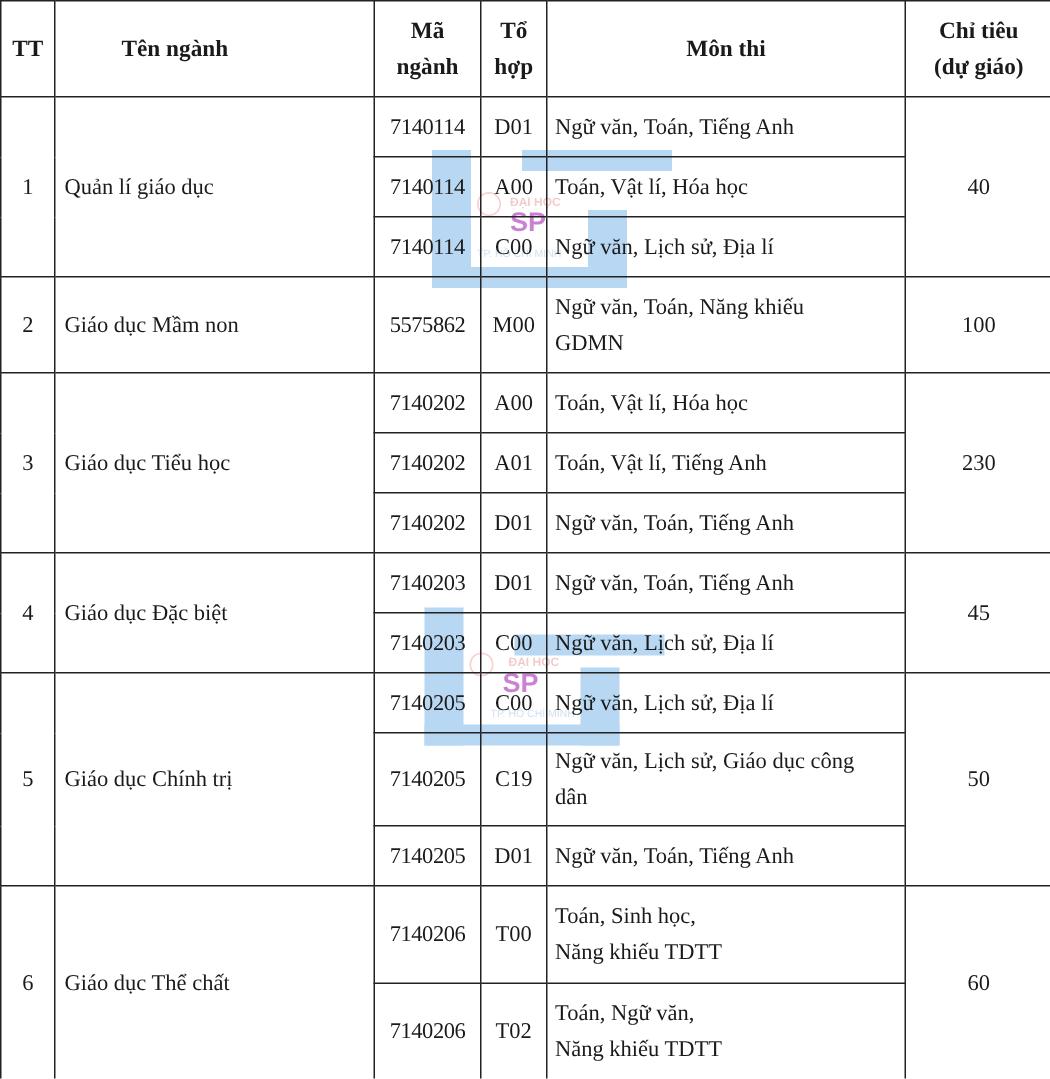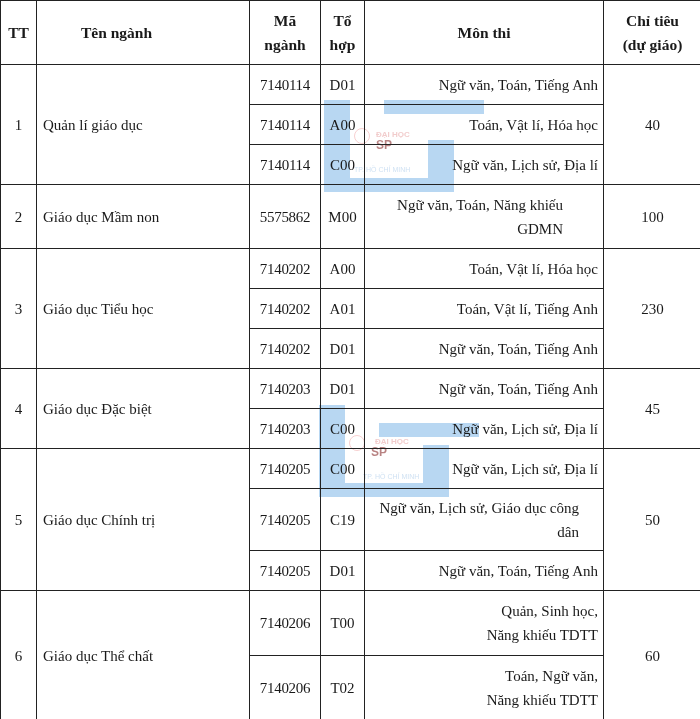--- a/index.html
+++ b/index.html
@@ -6,26 +6,26 @@
   body { width:700px; height:719px; overflow:hidden; position:relative;
          font-family:"Liberation Serif", "DejaVu Serif", serif; color:#1a1a1a; }
   .wrap { position:absolute; left:0; top:0; width:700px; height:760px; }
   table { border-collapse:collapse; table-layout:fixed; width:701px; position:absolute; left:0; top:0; }
   td, th { border:1.4px solid #222; font-size:15px; line-height:24px; padding:0 6px; vertical-align:middle; }
   th { font-weight:bold; font-size:15.5px; text-align:center; height:63px; }
   th.name-h { text-align:left;padding-left:44px; }
   td.tt { text-align:center; padding:0; }
   td.code { text-align:center; padding:0 4px; letter-spacing:-0.3px; }
   td.combo { text-align:center; padding:0 2px; }
-  td.subj { text-align:right; padding:0 5px; }
+  td.subj { text-align:left; padding:0 5px; }
   td.quota { text-align:center; }
-  .wm { position:absolute; pointer-events:none; opacity:0.55;margin-left:36px; }
+  .wm { position:absolute; pointer-events:none; opacity:0.55; }
   .wm .g { position:absolute; background:#7fb8e8; }
   .wm .txt1 { position:absolute; font-family:"Liberation Sans", sans-serif; font-size:8px; color:#e7a3a3; font-weight:bold; }
-  .wm .txt2 { position:absolute; font-family:"Liberation Sans", sans-serif; font-size:12px; color:#7f1d1d; font-weight:bold; }
+  .wm .txt2 { position:absolute; font-family:"Liberation Sans", sans-serif; font-size:18px; color:#a21caf; font-weight:bold; }
   .wm .txt3 { position:absolute; font-family:"Liberation Sans", sans-serif; font-size:7px; color:#a7c8e8; }
   .wm .atom { position:absolute; width:14px; height:14px; border:1.5px solid #f0a8a8; border-radius:50%; }
 </style>
 </head>
 <body>
 
 <div class="wrap">
 
 <div class="wm" style="left:288px; top:100px; width:160px; height:92px;">
   <div class="g" style="left:0; top:0; width:26px; height:92px;"></div>
@@ -148,21 +148,21 @@
       <td class="code">7140205</td>
       <td class="combo">D01</td>
       <td class="subj">Ngữ văn, Toán, Tiếng Anh</td>
     </tr>
 
     <tr style="height:65px;">
       <td class="tt" rowspan="2">6</td>
       <td rowspan="2">Giáo dục Thể chất</td>
       <td class="code">7140206</td>
       <td class="combo">T00</td>
-      <td class="subj"><span>Quản, Sinh học,</span><br><span>Năng khiếu TDTT</span></td>
+      <td class="subj"><span>Toán, Sinh học,</span><br><span>Năng khiếu TDTT</span></td>
       <td class="quota" rowspan="2">60</td>
     </tr>
     <tr style="height:65px;">
       <td class="code">7140206</td>
       <td class="combo">T02</td>
       <td class="subj"><span>Toán, Ngữ văn,</span><br><span>Năng khiếu TDTT</span></td>
     </tr>
   </tbody>
 </table>
 </div>

